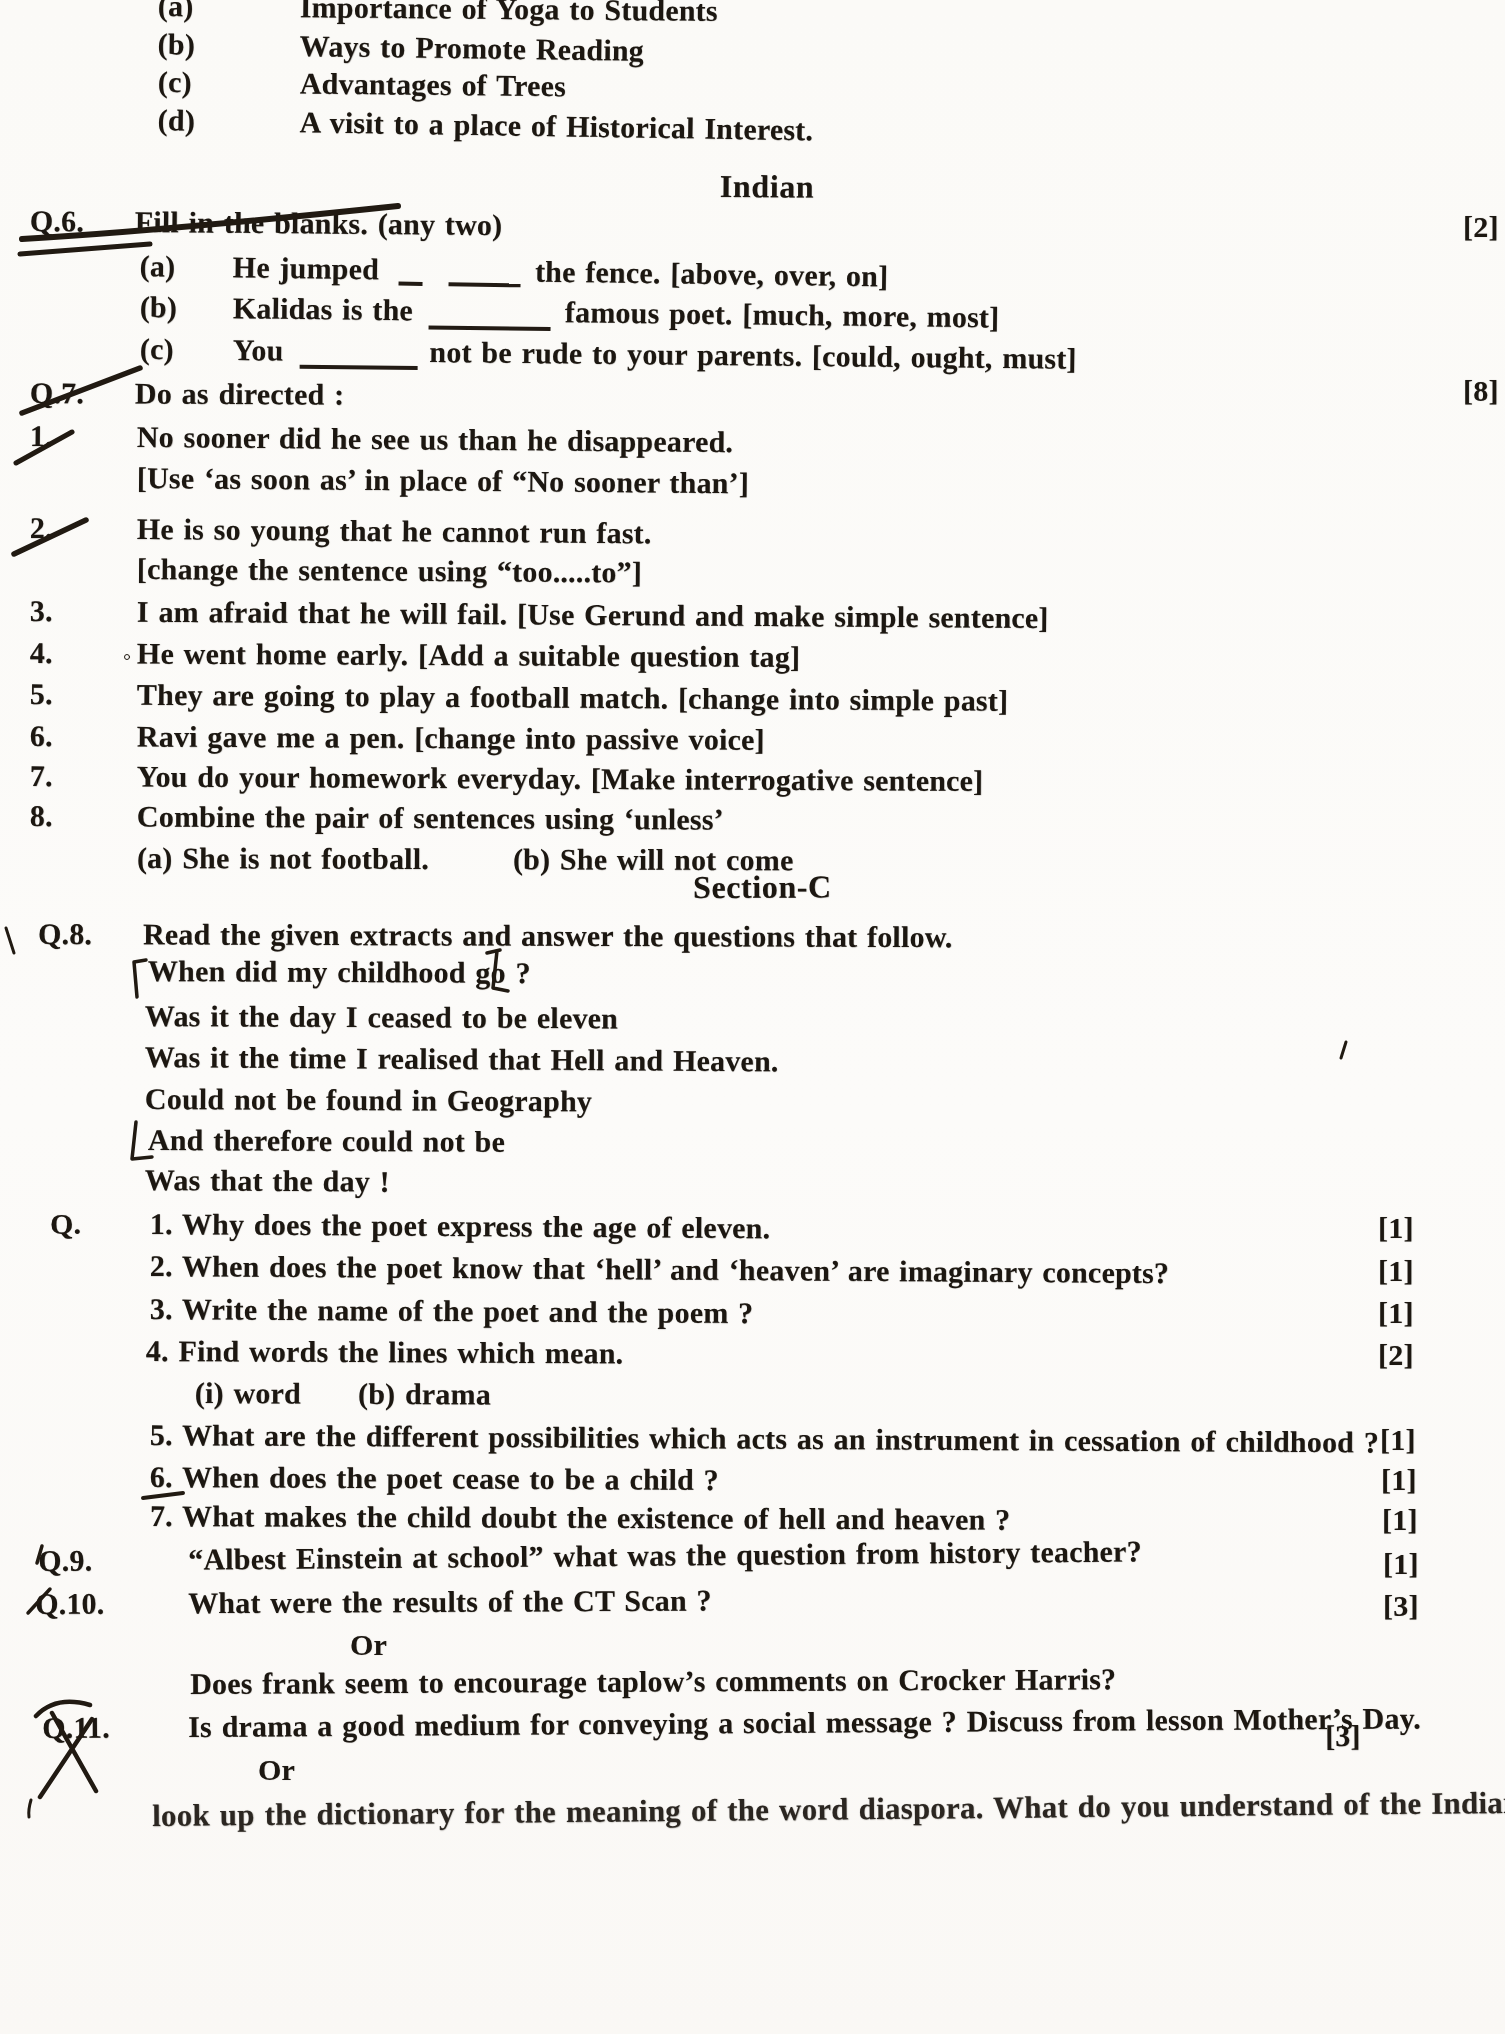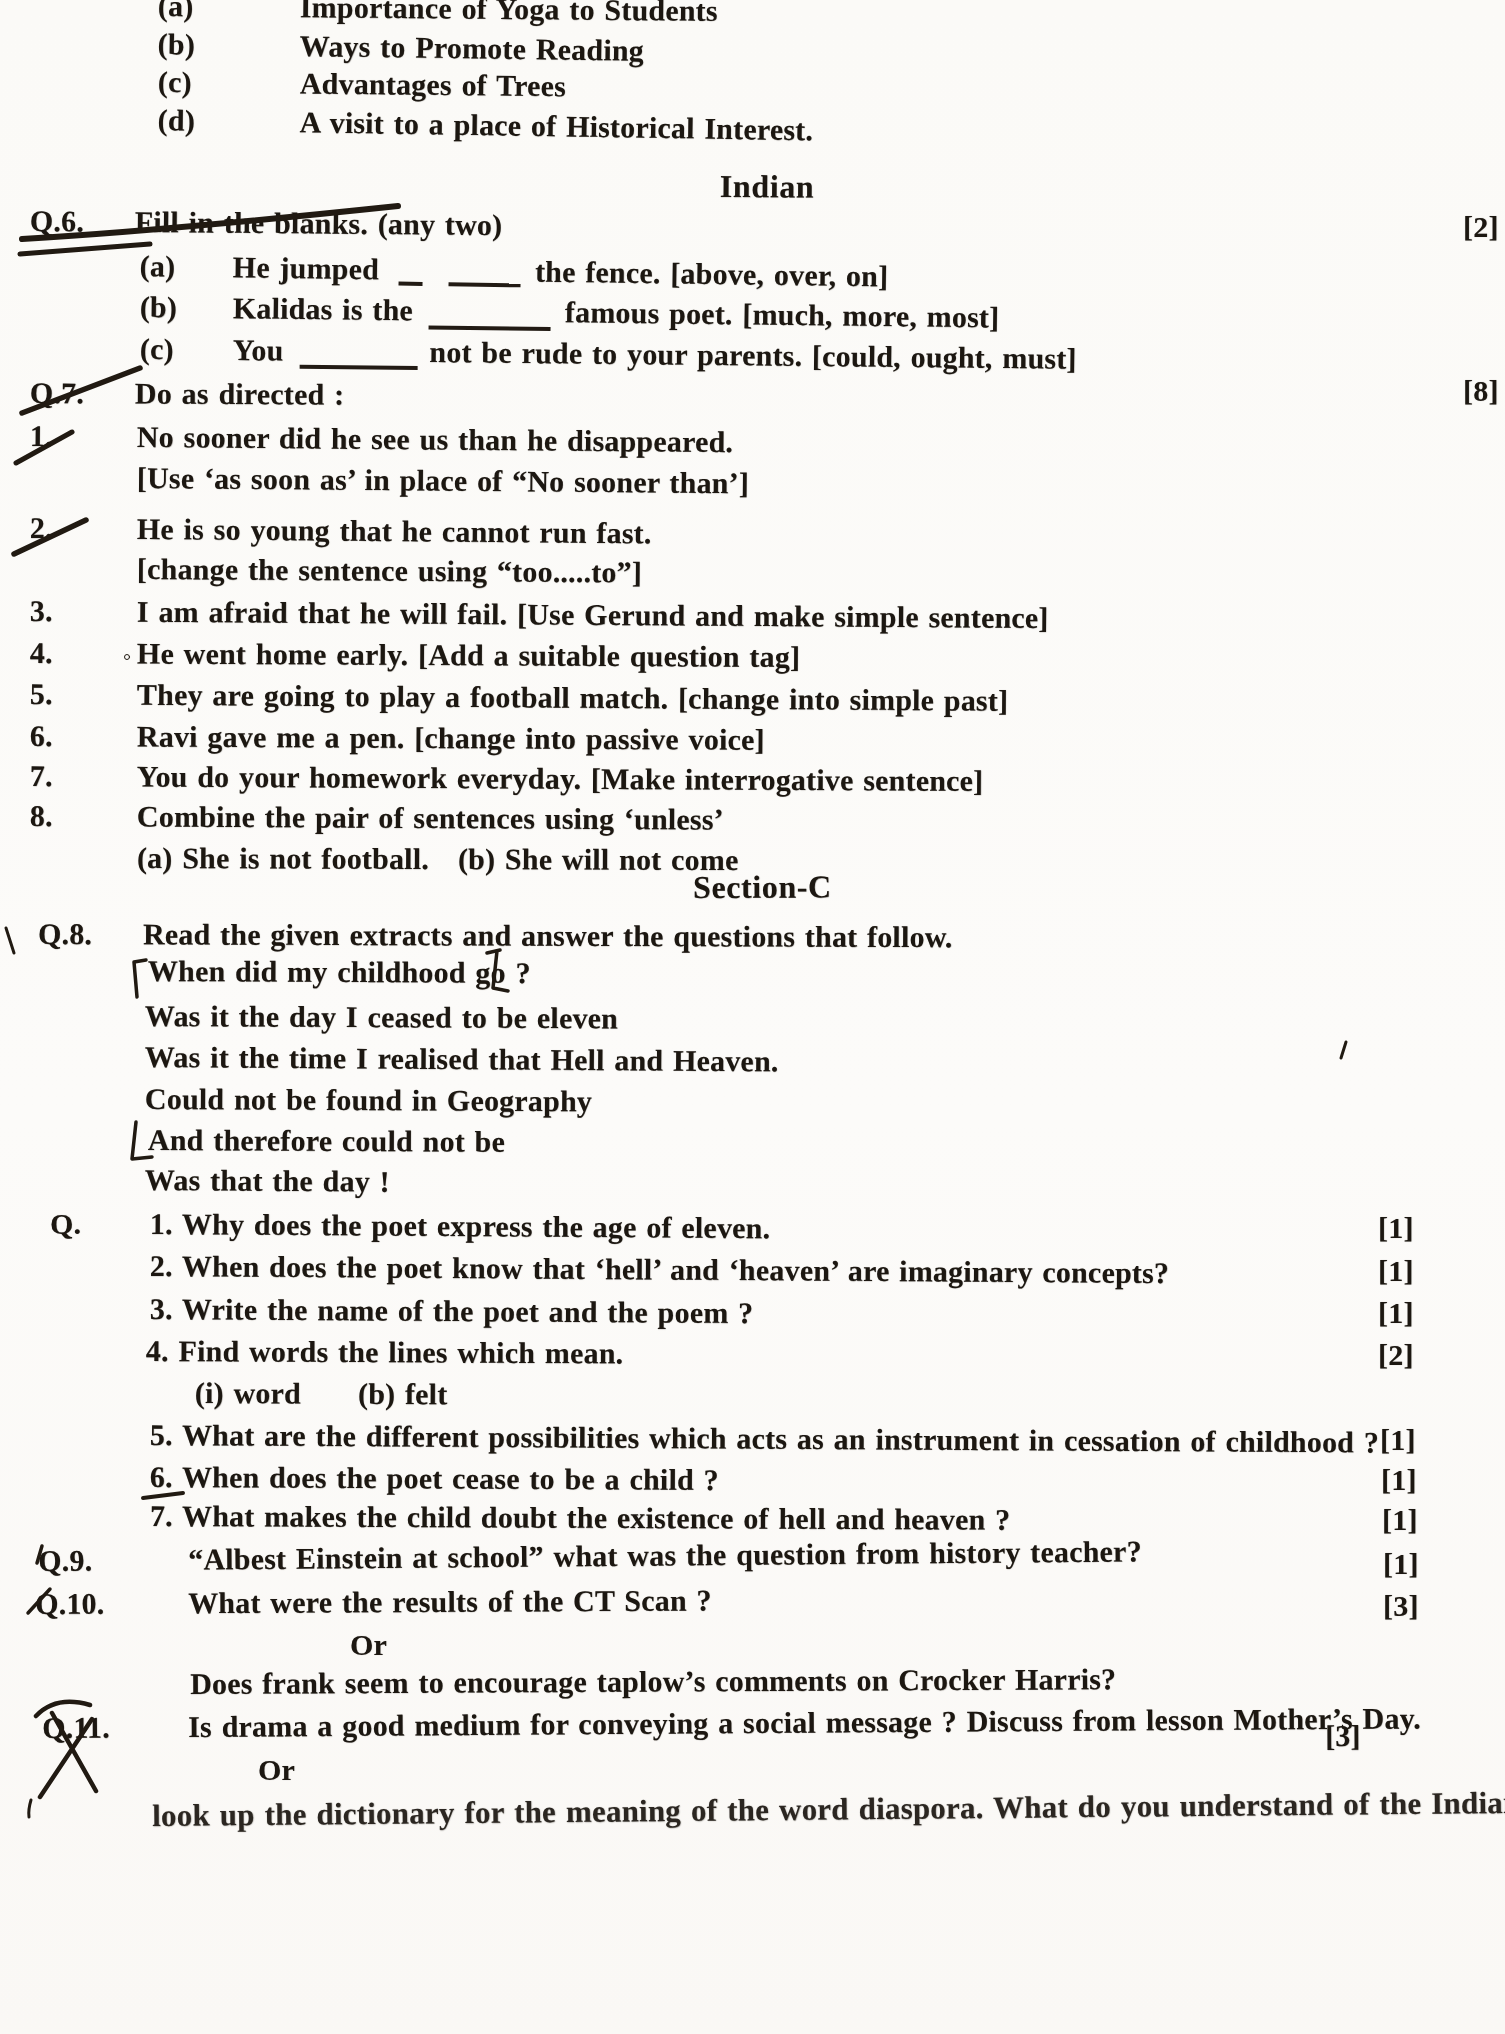--- a/index.html
+++ b/index.html
@@ -42,21 +42,21 @@
   <div class="r" style="left:30px;top:418px;transform:rotate(.5deg)"><span class="lab" style="width:107px">1.</span><span>No sooner did he see us than he disappeared.</span></div>
   <div class="r" style="left:137px;top:460px;transform:rotate(.5deg)">[Use ‘as soon as’ in place of “No sooner than’]</div>
   <div class="r" style="left:30px;top:510px;transform:rotate(.5deg)"><span class="lab" style="width:107px">2.</span><span>He is so young that he cannot run fast.</span></div>
   <div class="r" style="left:137px;top:551px;transform:rotate(.4deg)">[change the sentence using “too.....to”]</div>
   <div class="r" style="left:30px;top:593px;transform:rotate(.4deg)"><span class="lab" style="width:107px">3.</span><span>I am afraid that he will fail. [Use Gerund and make simple sentence]</span></div>
   <div class="r" style="left:30px;top:635px;transform:rotate(.3deg)"><span class="lab" style="width:107px">4.</span><span>He went home early. [Add a suitable question tag]</span></div>
   <div class="r" style="left:30px;top:676px;transform:rotate(.4deg)"><span class="lab" style="width:107px">5.</span><span>They are going to play a football match. [change into simple past]</span></div>
   <div class="r" style="left:30px;top:718px;transform:rotate(.3deg)"><span class="lab" style="width:107px">6.</span><span>Ravi gave me a pen. [change into passive voice]</span></div>
   <div class="r" style="left:30px;top:758px;transform:rotate(.3deg)"><span class="lab" style="width:107px">7.</span><span>You do your homework everyday. [Make interrogative sentence]</span></div>
   <div class="r" style="left:30px;top:798px;transform:rotate(.3deg)"><span class="lab" style="width:107px">8.</span><span>Combine the pair of sentences using ‘unless’</span></div>
-  <div class="r" style="left:137px;top:840px;transform:rotate(.2deg)"><span>(a) She is not football.</span><span style="margin-left:29px">(b) She will not come</span></div>
+  <div class="r" style="left:137px;top:840px;transform:rotate(.2deg)"><span>(a) She is not football.</span><span style="margin-left:84px">(b) She will not come</span></div>
 
   <div class="r hd" style="left:693px;top:869px;transform:rotate(-.2deg)">Section-C</div>
 
   <div class="r" style="left:38px;top:916px;transform:rotate(.2deg)"><span class="lab" style="width:105px">Q.8.</span><span>Read the given extracts and answer the questions that follow.</span></div>
 
   <div class="r" style="left:148px;top:953px;transform:rotate(.3deg)">When did my childhood go ?</div>
   <div class="r" style="left:145px;top:998px;transform:rotate(.3deg)">Was it the day I ceased to be eleven</div>
   <div class="r" style="left:145px;top:1039px;transform:rotate(.4deg)">Was it the time I realised that Hell and Heaven.</div>
   <div class="r" style="left:145px;top:1081px;transform:rotate(.3deg)">Could not be found in Geography</div>
   <div class="r" style="left:148px;top:1122px;transform:rotate(.3deg)">And therefore could not be</div>
@@ -64,21 +64,21 @@
 
   <div class="r" style="left:50px;top:1206px">Q.</div>
   <div class="r" style="left:150px;top:1206px;transform:rotate(.4deg)">1. Why does the poet express the age of eleven.</div>
   <div class="r" style="left:1378px;top:1210px">[1]</div>
   <div class="r" style="left:150px;top:1248px;transform:rotate(.4deg)">2. When does the poet know that ‘hell’ and ‘heaven’ are imaginary concepts?</div>
   <div class="r" style="left:1378px;top:1253px">[1]</div>
   <div class="r" style="left:150px;top:1291px;transform:rotate(.4deg)">3. Write the name of the poet and the poem ?</div>
   <div class="r" style="left:1378px;top:1295px">[1]</div>
   <div class="r" style="left:146px;top:1333px;transform:rotate(.3deg)">4. Find words the lines which mean.</div>
   <div class="r" style="left:1378px;top:1337px">[2]</div>
-  <div class="r" style="left:195px;top:1375px;transform:rotate(.3deg)"><span>(i) word</span><span style="margin-left:57px">(b) felt</span></div>
+  <div class="r" style="left:195px;top:1375px;transform:rotate(.3deg)"><span>(i) word</span><span style="margin-left:57px">(b) drama</span></div>
   <div class="r" style="left:150px;top:1417px;transform:rotate(.35deg)">5. What are the different possibilities which acts as an instrument in cessation of childhood ?</div>
   <div class="r" style="left:1380px;top:1422px">[1]</div>
   <div class="r" style="left:150px;top:1459px;transform:rotate(.3deg)">6. When does the poet cease to be a child ?</div>
   <div class="r" style="left:1381px;top:1462px">[1]</div>
   <div class="r" style="left:150px;top:1498px;transform:rotate(.25deg)">7. What makes the child doubt the existence of hell and heaven ?</div>
   <div class="r" style="left:1382px;top:1502px">[1]</div>
 
   <div class="r" style="left:38px;top:1543px;transform:rotate(-.5deg)"><span class="lab" style="width:150px">Q.9.</span><span>“Albest Einstein at school” what was the question from history teacher?</span></div>
   <div class="r" style="left:1383px;top:1546px">[1]</div>
 

